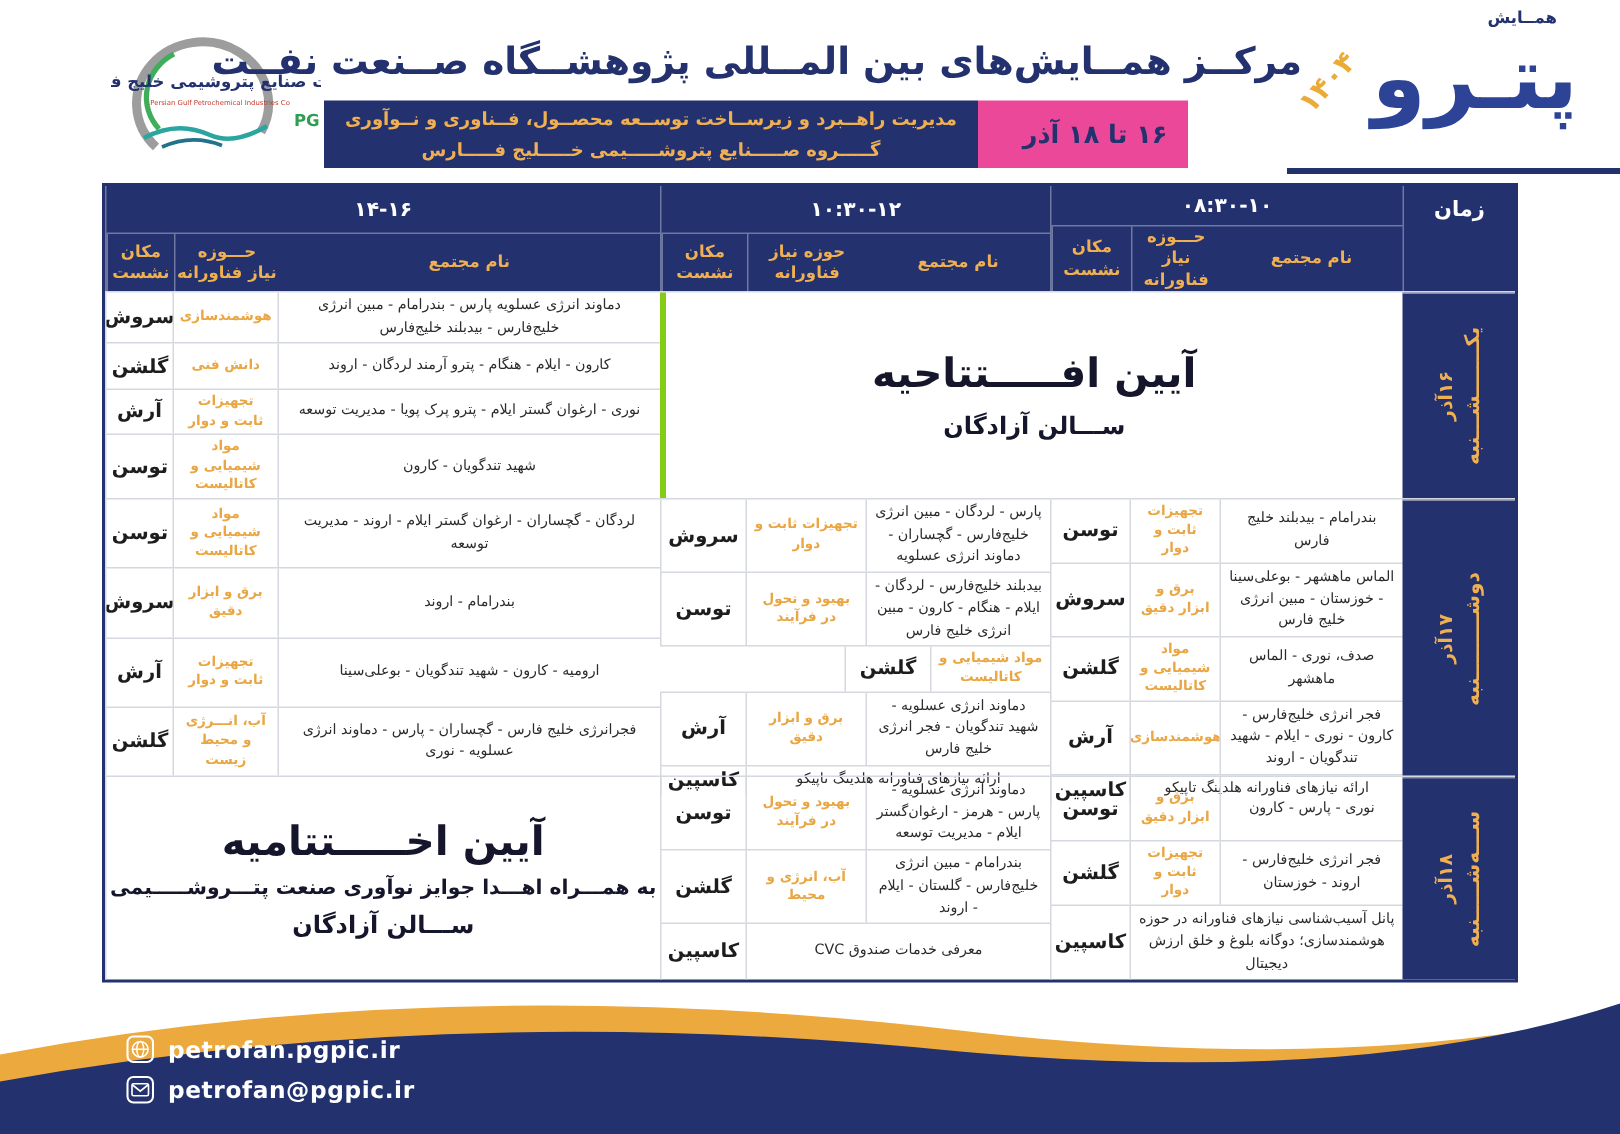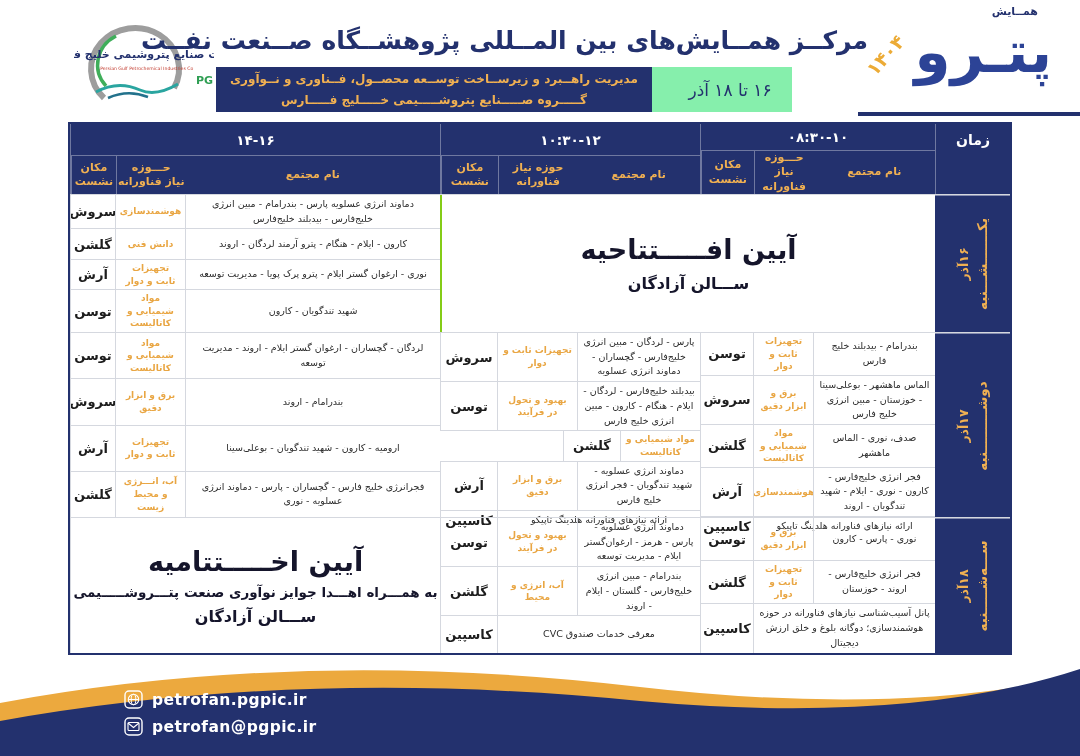--- a/index.html
+++ b/index.html
@@ -25,23 +25,23 @@
 
   .subtitle-bar {
     position:absolute; top:67px; left:216px; width:436px; height:45px;
     background:#23316e; color:#f0b052;
     display:flex; flex-direction:column; justify-content:center;
     text-align:center; font-weight:bold; font-size:12px; line-height:1.7;
   }
 
   .date-box {
     position:absolute; top:67px; left:652px; width:140px; height:45px;
-    background:#86efac; color:#23316e;
+    background:#ec4899; color:#23316e;
     display:flex; align-items:center; justify-content:center;
-    font-size:17px; font-weight:normal;padding-left:16px;
+    font-size:17px; font-weight:bold;padding-left:16px;
   }
 
   .petrofan { position:absolute; top:2px; right:26px; width:200px; height:110px; }
   .pf-badge { position:absolute; top:3px; right:16px; font-size:11px; font-weight:bold; color:#23316e; }
   .pf-word  { position:absolute; top:16px; right:2px; display:flex; direction:rtl; align-items:flex-start; }
   .pf-blue  { font-size:58px; font-weight:bold; color:#2c4396; line-height:1.2; }
   .pf-gold  { font-size:58px; font-weight:bold; color:#ecab36; line-height:1.2; margin-right:-8px; }
   .pf-year  {
     position:absolute; top:42px; left:8px;
     transform:rotate(-48deg);
@@ -108,42 +108,42 @@
     border-left:1px solid #d5d8df;
     display:flex; align-items:center; justify-content:center;
     text-align:center; padding:2px 5px; overflow:hidden;
   }
   .cell.complex { font-size:9.5px; color:#2b2b2b; line-height:1.55; }
   .cell.need    { font-size:9px;  color:#e9a643; font-weight:bold; line-height:1.4; }
   .cell.venue   { font-size:13px; color:#1d1d1d; font-weight:bold; }
   .cell.span    { flex:1; }
 
   .ceremony {
-    width:495px; border-left:2px solid #84cc16;
+    width:495px; border-left:4px solid #84cc16;
     display:flex; flex-direction:column; align-items:center; justify-content:center; gap:9px;
   }
   .ceremony3 {
     width:370px; border-left:1px solid #d5d8df;
     display:flex; flex-direction:column; align-items:center; justify-content:center; gap:7px;
   }
   .cer-title { font-size:27px; font-weight:bold; color:#15152b; }
   .cer-sub   { font-size:13.5px; font-weight:bold; color:#15152b; }
   .cer-venue { font-size:16px; font-weight:bold; color:#15152b; letter-spacing:1px;text-align:center; }
 
   
   .footer { position:absolute; left:0; bottom:0; width:1080px; height:115px; }
   .footer svg.curves { position:absolute; inset:0; }
   .contacts {
     position:absolute; left:84px; bottom:20px;
     display:flex; flex-direction:column; gap:8px; direction:ltr;
   }
   .crow {
     display:flex; align-items:center; gap:9px;
     color:#fff; font-size:15.5px; letter-spacing:.4px; font-weight:bold;
-    text-decoration:none; cursor:pointer;margin-left:40px;
+    text-decoration:none; cursor:pointer;
   }
 </style>
 </head>
 <body>
 
 <div class="header">
 
   <svg class="pgpic-logo" viewBox="0 0 140 104">
     <path d="M30,86 A44,41 0 1 1 100,76" stroke="#9d9d9d" stroke-width="6" fill="none"></path>
     <path d="M32,74 A36,33 0 0 1 42,24" stroke="#3fae5a" stroke-width="3.5" fill="none"></path>

